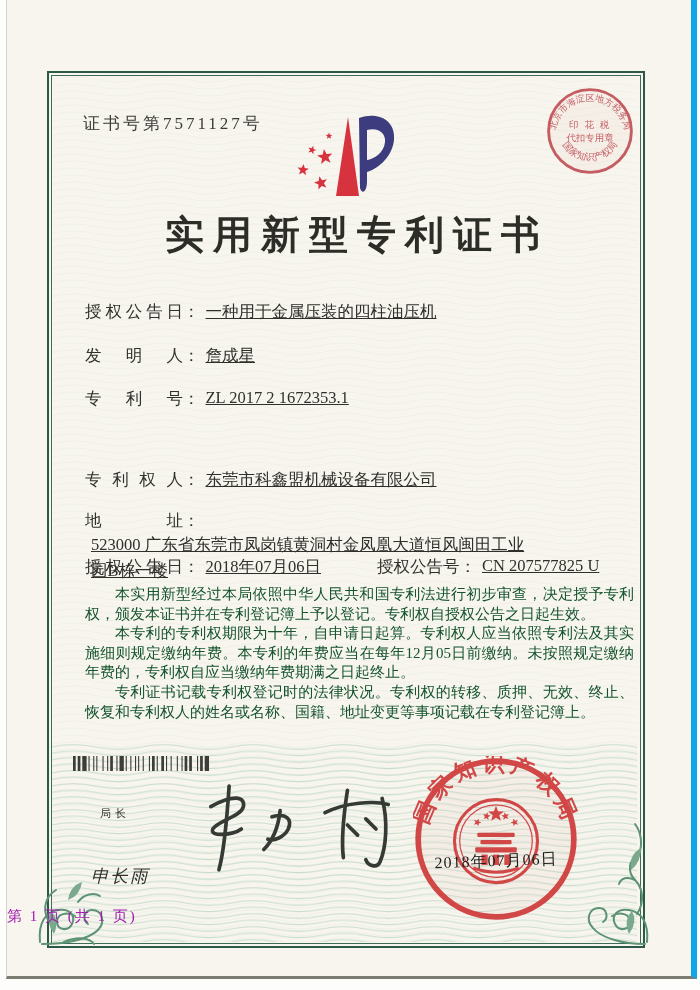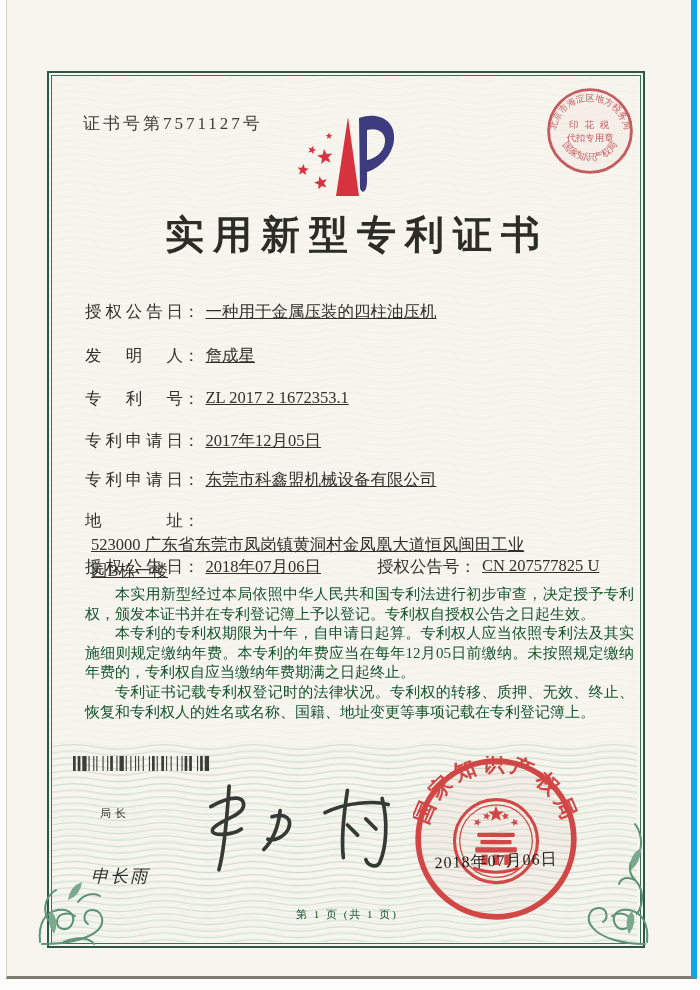--- a/index.html
+++ b/index.html
@@ -46,21 +46,21 @@
   .signoff-name{position:absolute;left:84px;top:864px;font-size:17.5px;letter-spacing:2px;font-style:italic;}
   .signature{position:absolute;left:185px;top:776px;width:215px;height:102px;}
   .seal{position:absolute;left:406px;top:756px;width:166px;height:166px;opacity:.93;}
   .seal-date{
     position:absolute;left:408px;top:851px;width:162px;text-align:center;
     font-size:16px;color:#1d1d1b;letter-spacing:1px;transform:rotate(-2deg);white-space:nowrap;
   }
   .flourish{position:absolute;}
   .flourish.left{left:27px;top:856px;width:96px;height:90px;}
   .flourish.right{left:572px;top:818px;width:76px;height:128px;transform:scaleX(-1);}
-  .footer{position:absolute;left:0;width:680px;top:907px;text-align:center;font-size:11px;letter-spacing:2px;color:#14532d;}
+  .footer{position:absolute;left:0;width:680px;top:907px;text-align:left;font-size:15px;letter-spacing:2px;color:#a21caf;}
 </style>
 </head>
 <body>
 
 <div class="paper">
 
   <svg class="waves full" xmlns="http://www.w3.org/2000/svg">
     <defs>
       <pattern id="wv1" width="90" height="7" patternUnits="userSpaceOnUse">
         <path d="M0,3.5 Q22,-1.5 45,3.5 T90,3.5" stroke="#9fc7ae" stroke-width="0.9" fill="none"></path>
@@ -109,25 +109,22 @@
 
   <div class="frow" style="top:301px">
     <span class="flabel">授权公告日</span><span class="fcolon">：</span><span class="fvalue">一种用于金属压装的四柱油压机</span>
   </div>
   <div class="frow" style="top:345px">
     <span class="flabel">发明人</span><span class="fcolon">：</span><span class="fvalue">詹成星</span>
   </div>
   <div class="frow" style="top:388px">
     <span class="flabel">专利号</span><span class="fcolon">：</span><span class="fvalue">ZL 2017 2 1672353.1</span>
   </div>
-  <div class="frow" style="top:430px">
-    <span class="flabel">专利申请日</span><span class="fcolon">：</span><span class="fvalue">2017年12月05日</span>
-  </div>
   <div class="frow" style="top:469px">
-    <span class="flabel">专利申请日</span><span class="fcolon">：</span><span class="fvalue">东莞市科鑫盟机械设备有限公司</span>
+    <span class="flabel">专利权人</span><span class="fcolon">：</span><span class="fvalue">东莞市科鑫盟机械设备有限公司</span>
   </div>
   <div class="frow wrap" style="top:510px">
     <span class="flabel">地址</span><span class="fcolon">：</span><span class="fvalue">523000 广东省东莞市凤岗镇黄洞村金凤凰大道恒风闽田工业园B栋一楼</span>
   </div>
   <div class="frow" style="top:556px">
     <span class="flabel">授权公告日</span><span class="fcolon">：</span><span class="fvalue">2018年07月06日</span>
   </div>
   <div class="frow" style="top:556px;left:370px">
     <span>授权公告号</span><span class="fcolon">：</span><span class="fvalue">CN 207577825 U</span>
   </div>

